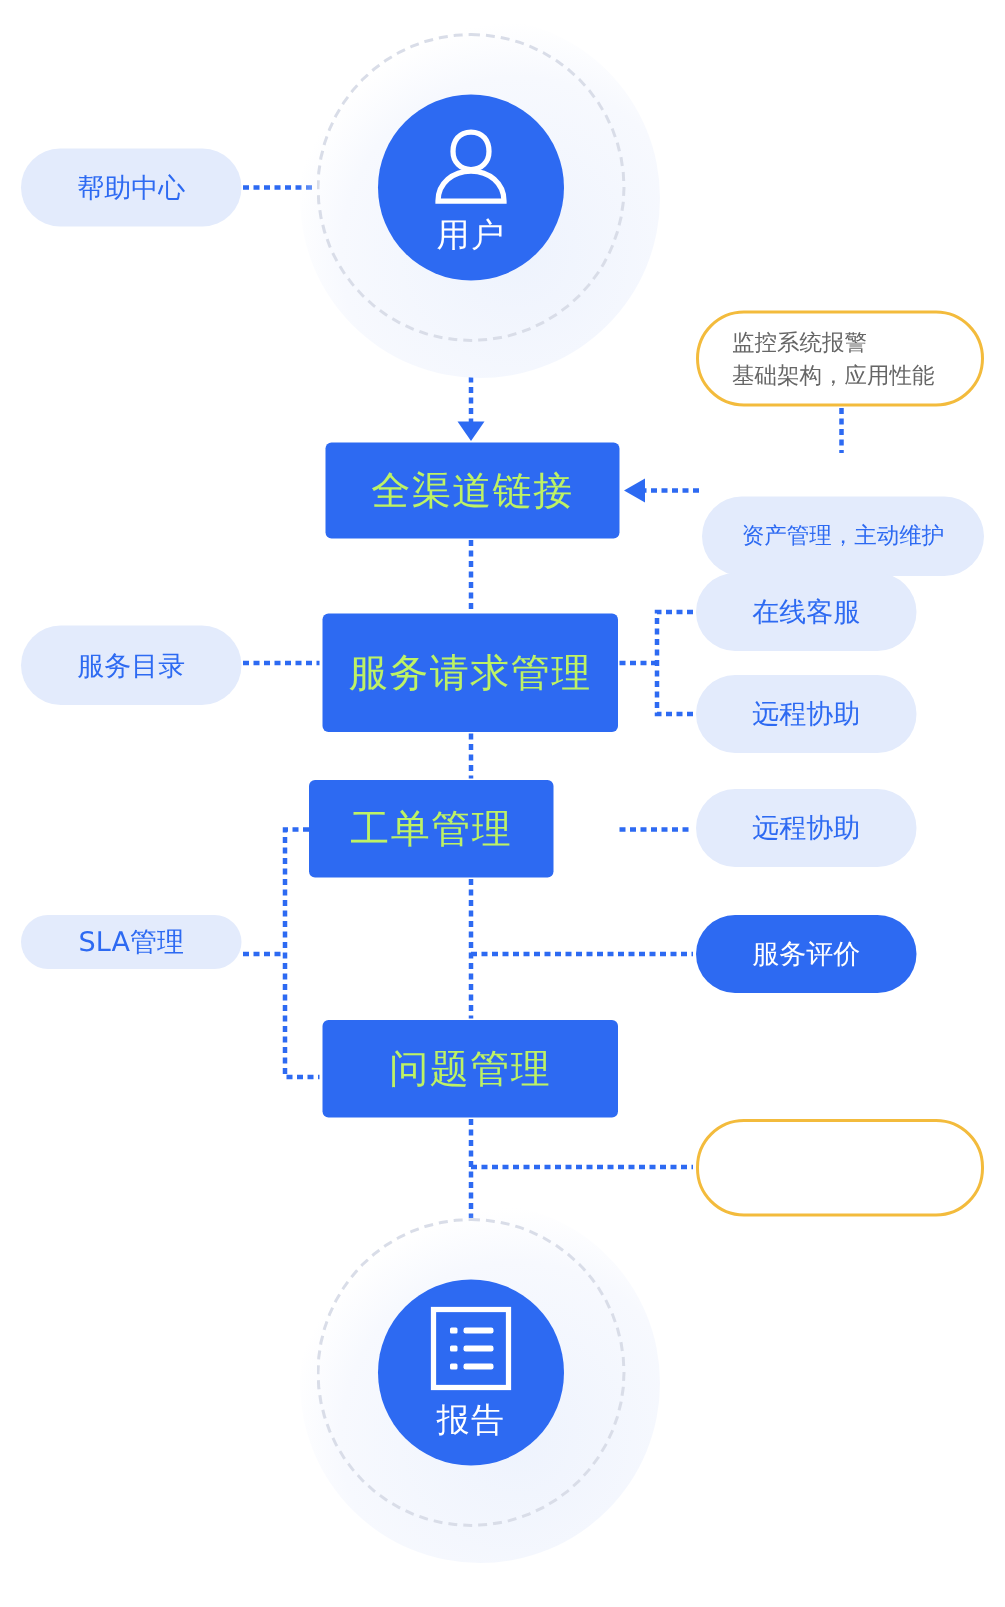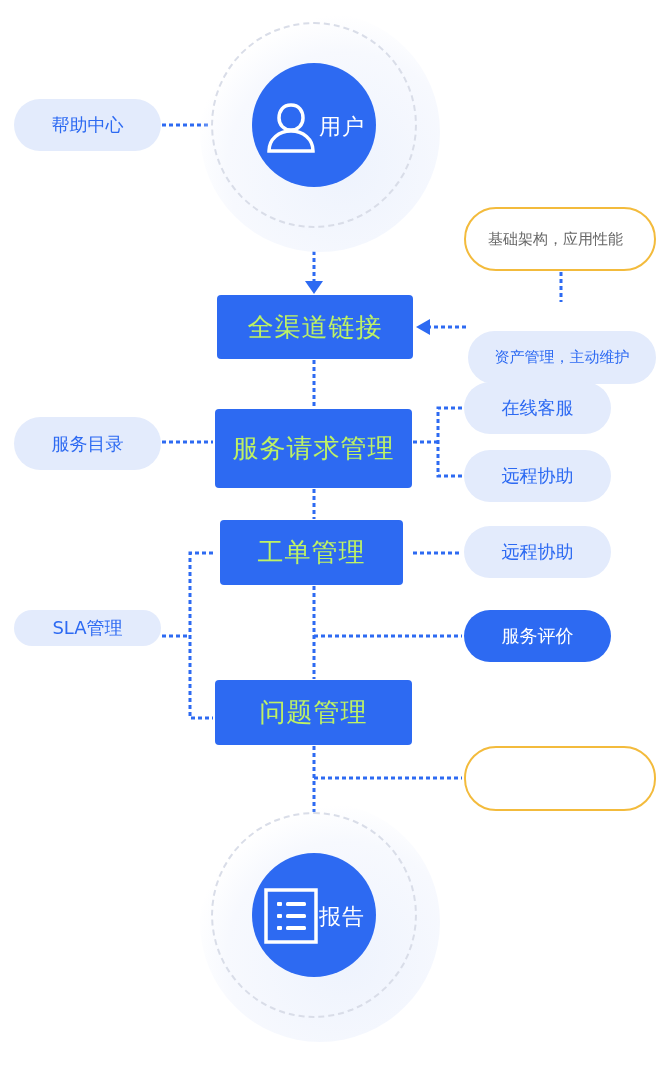--- a/index.html
+++ b/index.html
@@ -13,21 +13,21 @@
     position: absolute; border-radius: 50%;
     background: radial-gradient(circle at 60% 65%, #eef3fd 0%, #f7f9fe 55%, rgba(255,255,255,0) 72%);
   }
   .ring {
     position: absolute; border-radius: 50%;
     border: 2px dashed #d9dde8; box-sizing: border-box;
   }
   .circle-node {
     position: absolute; border-radius: 50%;
     background: #2d6af2; color: #fff;
-    display: flex; align-items: center; justify-content: center;
+    display: flex; flex-direction: column; align-items: center; justify-content: center;
   }
   .circle-node .label { font-size: 22px; margin-top: 4px; letter-spacing: 1px; }
   .box {
     position: absolute; background: #2d6af2; color: #bef264; border-radius: 4px;
     display: flex; align-items: center; justify-content: center;
     font-size: 26px; letter-spacing: 1px;
   }
   .pill {
     position: absolute; border-radius: 27px; background: #e3ebfc; color: #2d6af2;
     display: flex; align-items: center; justify-content: center;
@@ -88,35 +88,36 @@
       <path d="M28 6 c8 0 12 6 12 13 c0 7 -5 12 -12 12 c-7 0 -12 -5 -12 -12 c0 -7 4 -13 12 -13 z"></path>
       <path d="M6 52 c0 -12 10 -20 22 -20 c12 0 22 8 22 20 z"></path>
     </g>
   </svg>
   <span class="label">用户</span>
 </div>
 
 <div class="pill" style="left:14px;top:99px;width:147px;height:52px;">帮助中心</div>
 
 <div class="note" style="left:464px;top:207px;width:192px;height:64px;">
+  <span>监控系统报警</span>
   <span>基础架构，应用性能</span>
 </div>
 
 <div class="pill small" style="left:468px;top:303px;width:188px;height:53px;margin-top:28px;">资产管理，主动维护</div>
 
 <div class="box" style="left:217px;top:295px;width:196px;height:64px;">全渠道链接</div>
 
 <div class="pill" style="left:14px;top:417px;width:147px;height:53px;">服务目录</div>
 
 <div class="box" style="left:215px;top:409px;width:197px;height:79px;">服务请求管理</div>
 
 <div class="pill" style="left:464px;top:382px;width:147px;height:52px;">在线客服</div>
 <div class="pill" style="left:464px;top:450px;width:147px;height:52px;">远程协助</div>
 
-<div class="box" style="left:220px;top:520px;width:183px;height:65px;">工单管理</div>
+<div class="box" style="left:206px;top:520px;width:163px;height:65px;">工单管理</div>
 <div class="pill" style="left:464px;top:526px;width:147px;height:52px;">远程协助</div>
 
 <div class="pill" style="left:14px;top:610px;width:147px;height:36px;">SLA管理</div>
 
 <div class="pill dark" style="left:464px;top:610px;width:147px;height:52px;">服务评价</div>
 
 <div class="box" style="left:215px;top:680px;width:197px;height:65px;">问题管理</div>
 
 <div class="note" style="left:464px;top:746px;width:192px;height:65px;">
 </div>

